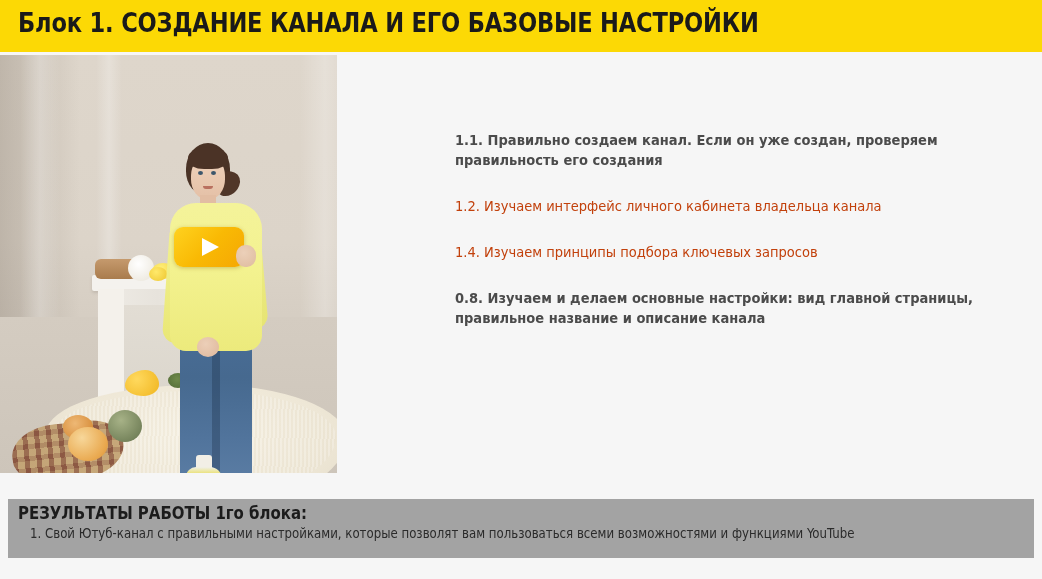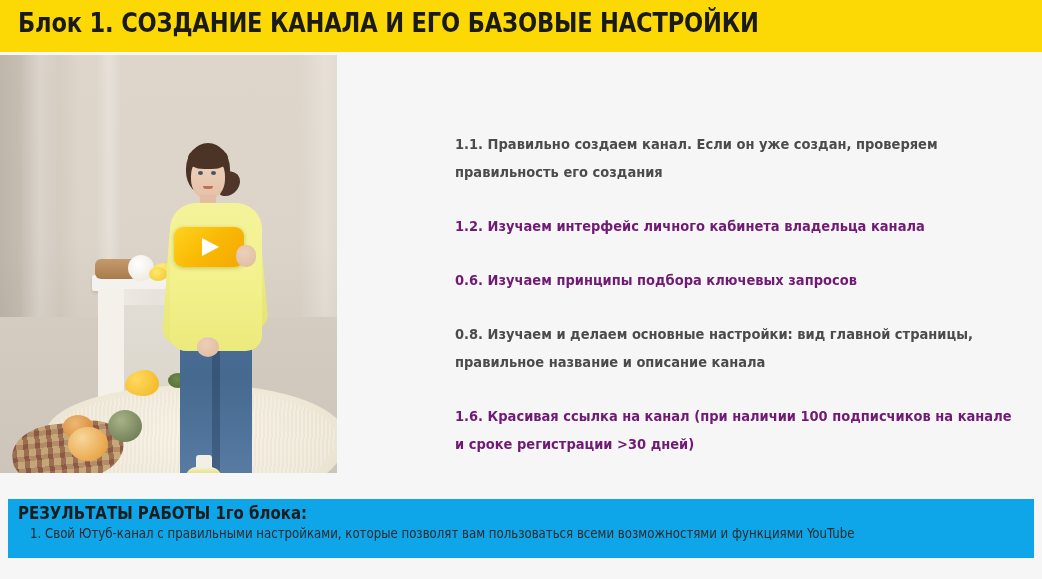--- a/index.html
+++ b/index.html
@@ -362,41 +362,41 @@
   
   .lesson-list {
     position: absolute;
     left: 455px;
     top: 78px;
     width: 570px;
   }
   .lesson-item {
     font-family: "Liberation Sans Narrow", "DejaVu Sans Condensed", "Liberation Sans", sans-serif;
     font-size: 14.5px;
-    line-height: 28px;
+    line-height: 20px;
     margin-bottom: 26px;
     max-width: 566px;
   }
   .lesson-item.is-bold {
     font-weight: bold;
     color: #4b4b4b;
   }
   .lesson-item.is-normal {
-    font-weight: bold;
-    color: #701a75;
+    font-weight: normal;
+    color: #c2410c;
   }
 
   
   .results-band {
     position: absolute;
     left: 8px;
     top: 499px;
     width: 1026px;
     height: 59px;
-    background: #0ea5e9;
+    background: #a3a3a3;
   }
   .results-title {
     position: absolute;
     left: 10px;
     top: 4px;
     font-family: "Liberation Sans Narrow", "DejaVu Sans Condensed", "Liberation Sans", sans-serif;
     font-size: 17.5px;
     font-weight: bold;
     color: #1c1c1c;
     white-space: nowrap;
@@ -472,22 +472,21 @@
           <div class="play-tri"></div>
         </div>
         <div class="hand-r"></div>
       </div>
     </div>
   </div>
 
   <div class="lesson-list">
     <div class="lesson-item is-bold">1.1. Правильно создаем канал. Если он уже создан, проверяем правильность его создания</div>
     <div class="lesson-item is-normal">1.2. Изучаем интерфейс личного кабинета владельца канала</div>
-    <div class="lesson-item is-normal">0.6. Изучаем принципы подбора ключевых запросов</div>
+    <div class="lesson-item is-normal">1.4. Изучаем принципы подбора ключевых запросов</div>
     <div class="lesson-item is-bold">0.8. Изучаем и делаем основные настройки: вид главной страницы, правильное название и описание канала</div>
-    <div class="lesson-item is-normal">1.6. Красивая ссылка на канал (при наличии 100 подписчиков на канале и сроке регистрации &gt;30 дней)</div>
   </div>
 </div>
 
 <div class="results-band">
   <div class="results-title">РЕЗУЛЬТАТЫ РАБОТЫ 1го блока:</div>
   <div class="results-line">1. Свой Ютуб-канал с правильными настройками, которые позволят вам пользоваться всеми возможностями и функциями YouTube</div>
 </div>
 
 </body></html>

